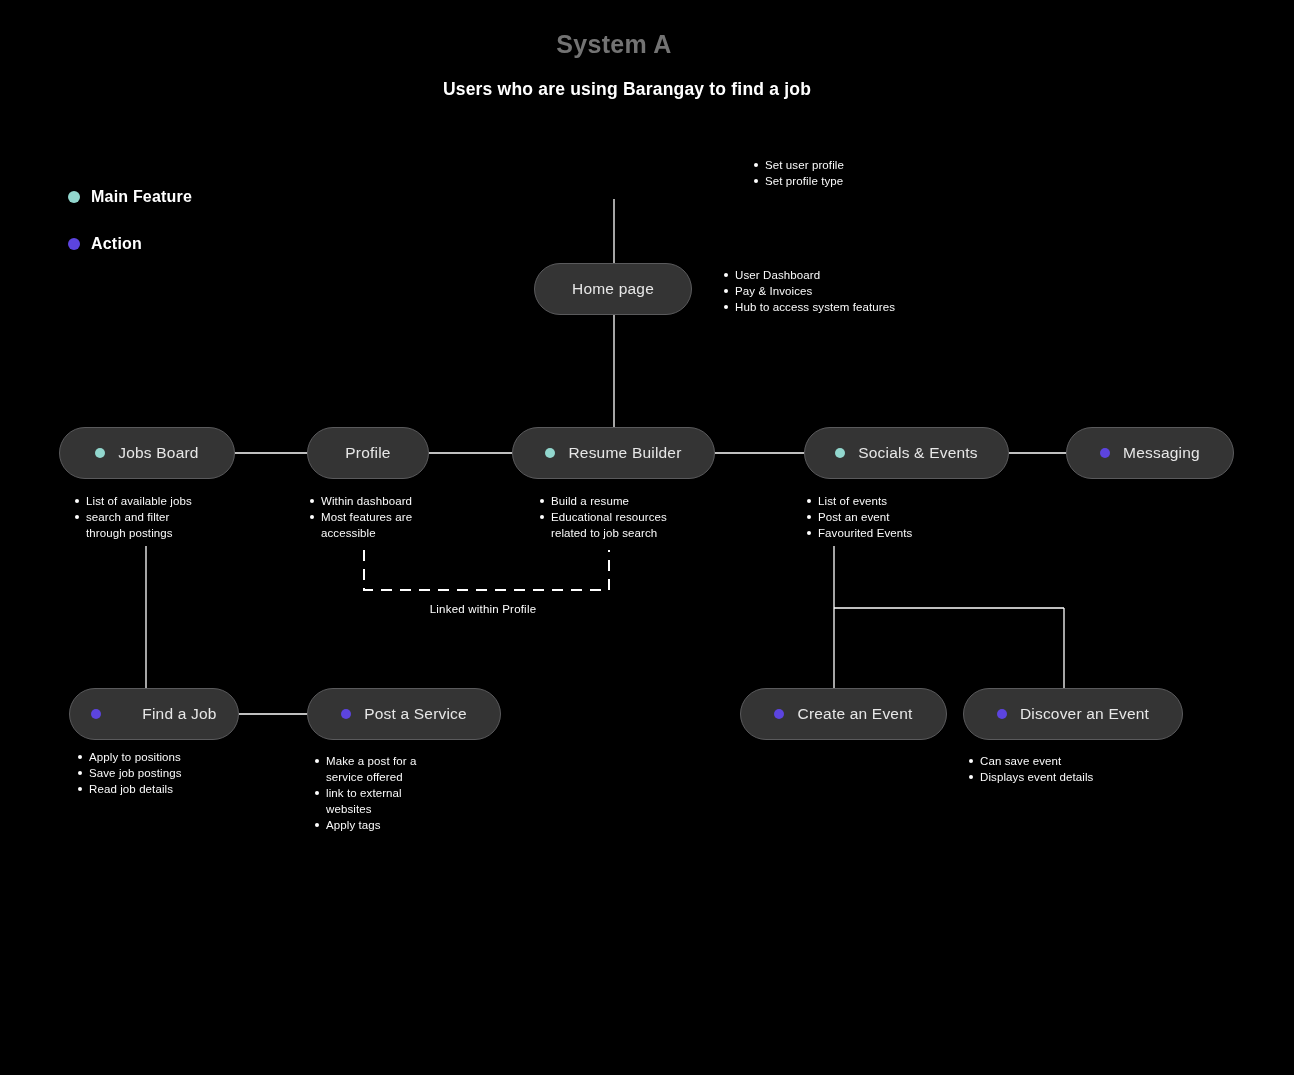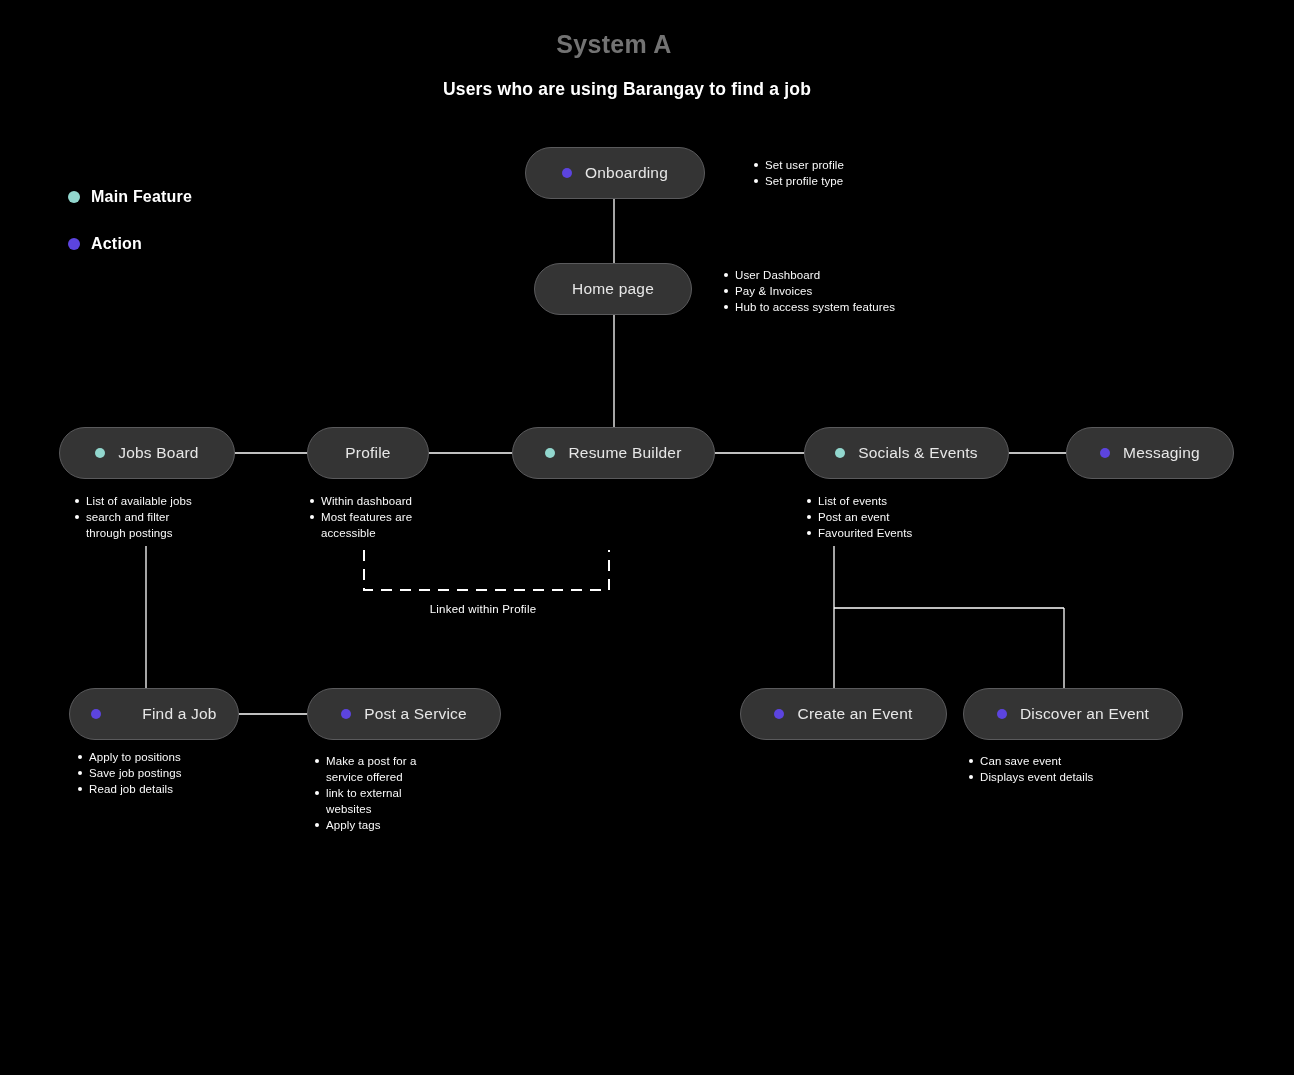--- a/index.html
+++ b/index.html
@@ -102,24 +102,20 @@
     <div class="legend-row">
       <span class="dot dot--main"></span>
       <span class="legend-label">Main Feature</span>
     </div>
     <div class="legend-row">
       <span class="dot dot--action"></span>
       <span class="legend-label">Action</span>
     </div>
   </div>
 
-  <div class="node node--onboarding">
-    <span class="dot dot--action"></span>
-    <span class="node-label">Onboarding</span>
-  </div>
 
   <div class="node node--home-page">
     <span class="node-label">Home page</span>
   </div>
 
   <div class="node node--jobs-board">
     <span class="dot dot--main"></span>
     <span class="node-label">Jobs Board</span>
   </div>
 
@@ -176,20 +172,24 @@
   <ul class="notes notes--jobs-board">
     <li>List of available jobs</li>
     <li>search and filter through postings</li>
   </ul>
 
   <ul class="notes notes--profile">
     <li>Within dashboard</li>
     <li>Most features are accessible</li>
   </ul>
 
+  <ul class="notes notes--resume-builder">
+    <li>Build a resume</li>
+    <li>Educational resources related to job search</li>
+  </ul>
 
   <ul class="notes notes--socials-events">
     <li>List of events</li>
     <li>Post an event</li>
     <li>Favourited Events</li>
   </ul>
 
   <ul class="notes notes--find-a-job">
     <li>Apply to positions</li>
     <li>Save job postings</li>

